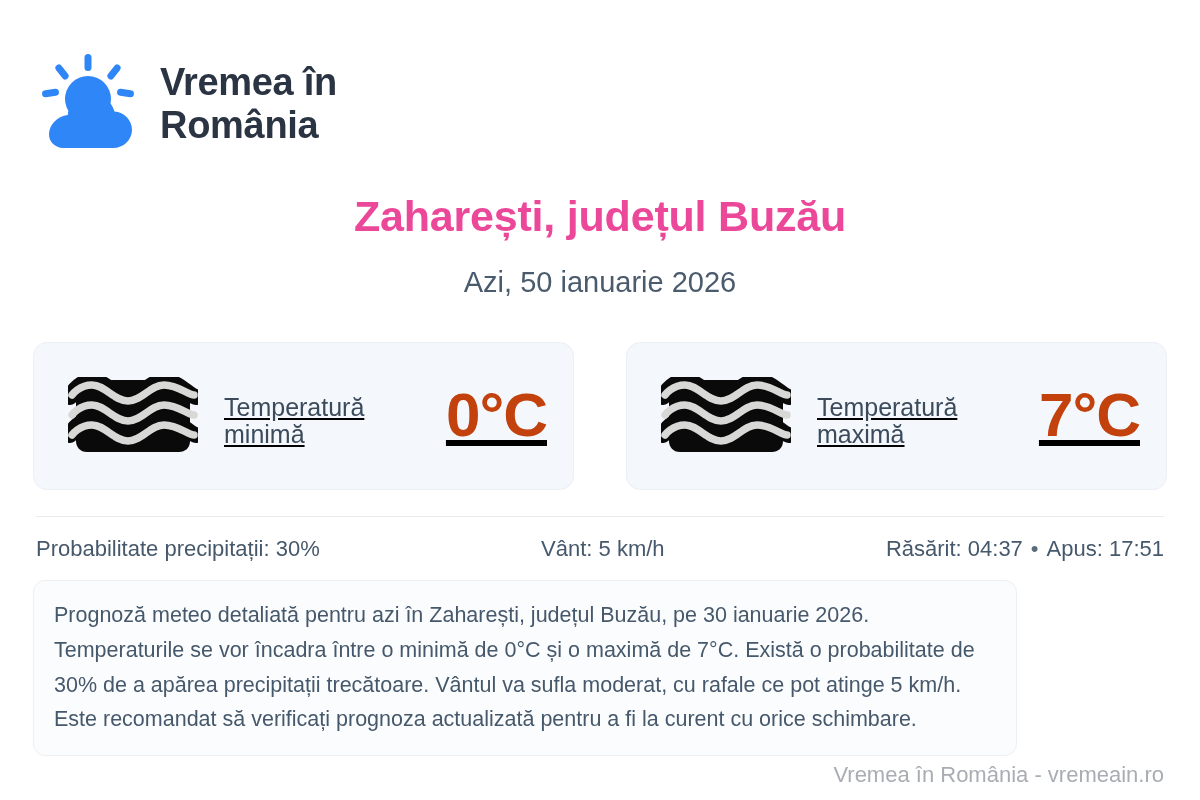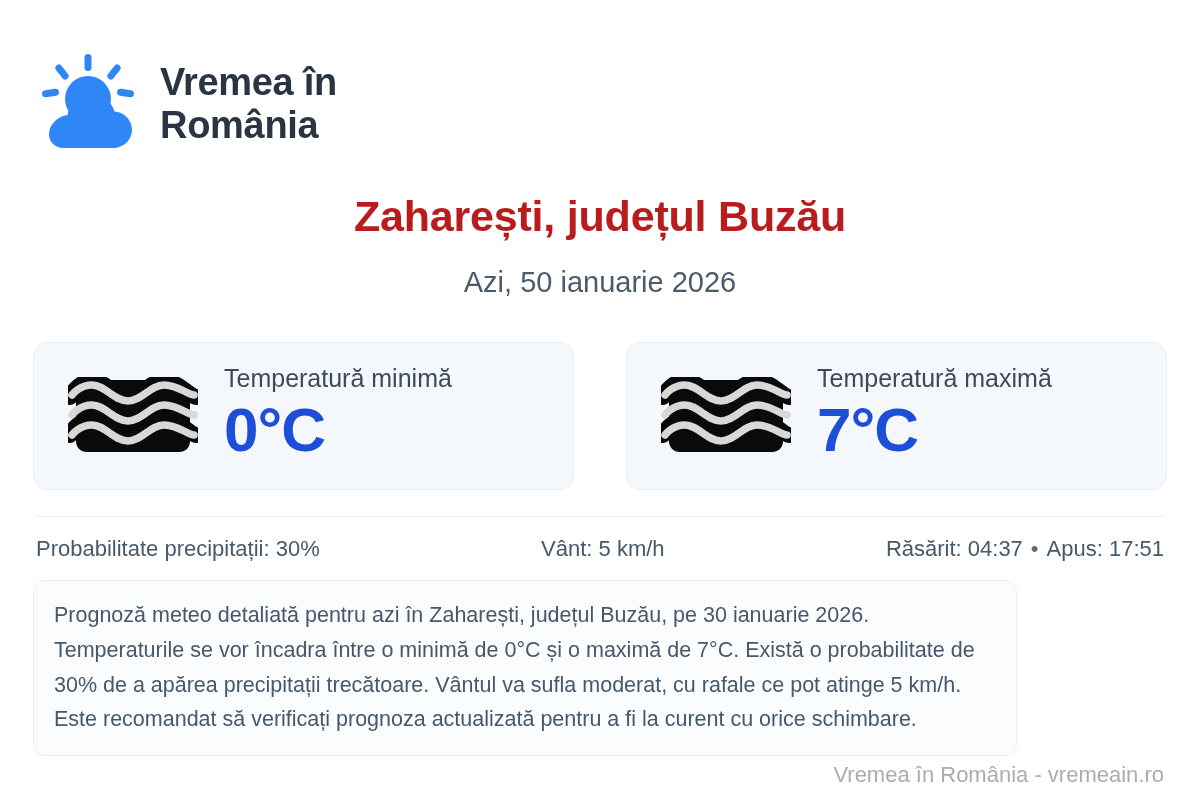--- a/index.html
+++ b/index.html
@@ -47,21 +47,21 @@
 
   
   .title {
     position: absolute;
     left: 0;
     top: 192px;
     width: 1200px;
     text-align: center;
     font-size: 43px;
     font-weight: 700;
-    color: #b91c1c;
+    color: #ec4899;
     letter-spacing: -0.2px;
   }
   .subtitle {
     position: absolute;
     left: 0;
     top: 266px;
     width: 1200px;
     text-align: center;
     font-size: 29px;
     font-weight: 400;
@@ -90,36 +90,37 @@
   }
   .wave-icon {
     width: 130px;
     height: 78px;
     flex: 0 0 130px;
     display: block;
   }
   .card-body {
     flex: 1 1 auto;
     display: flex;
-    flex-direction: column;
-    align-items: flex-start;
+    flex-direction: row;
+    align-items: flex-end;
     justify-content: center;
     padding-bottom: 2px;
+    text-decoration: underline;
   }
   .card-label {
     font-size: 25px;
     font-weight: 400;
     color: #3c4b5c;
     line-height: 1.1;
     margin-bottom: 2px;
   }
   .card-value {
     font-size: 62px;
     font-weight: 700;
-    color: #1d4ed8;
+    color: #c2410c;
     line-height: 1.15;
     letter-spacing: -1px;
   }
 
   
   .divider {
     position: absolute;
     left: 36px;
     top: 516px;
     width: 1128px;

